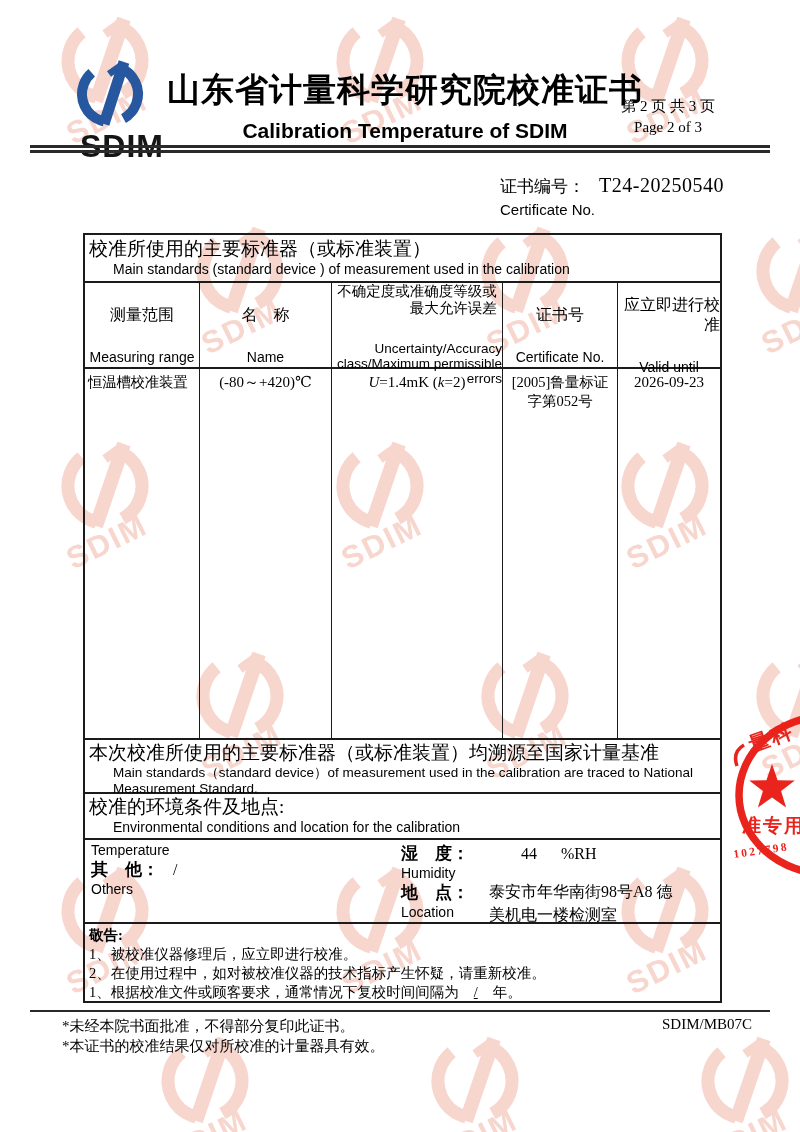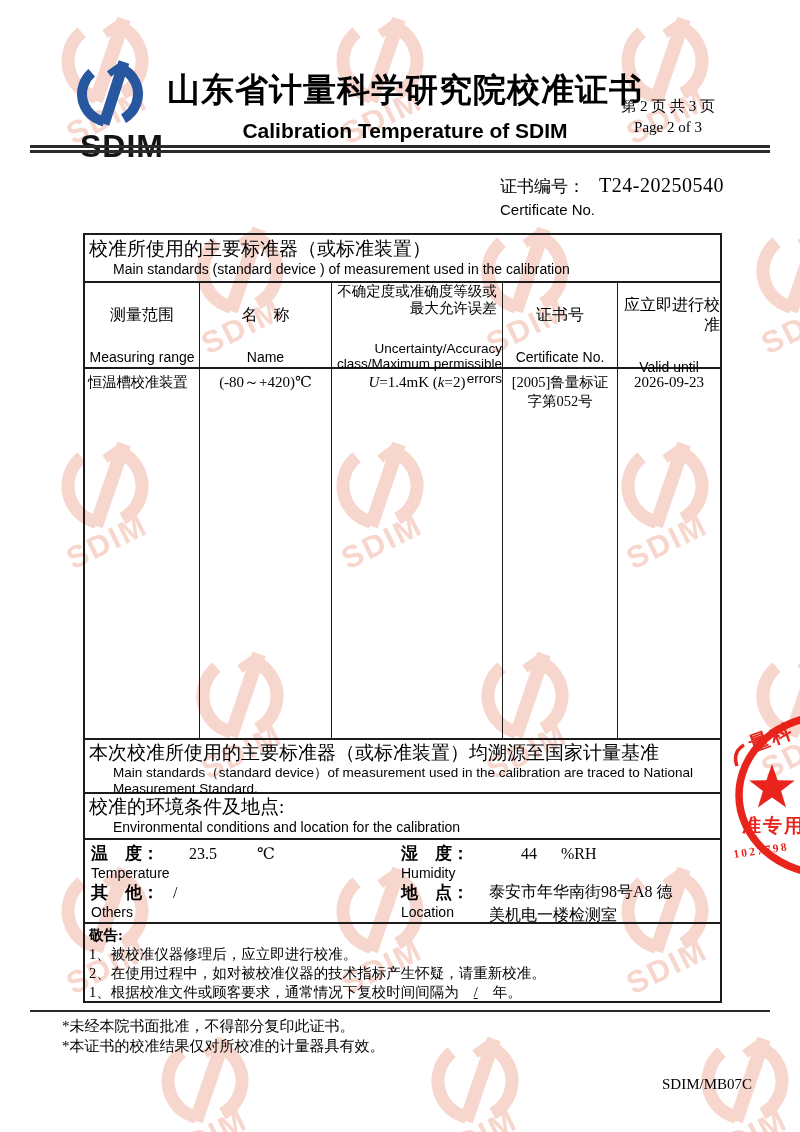--- a/index.html
+++ b/index.html
@@ -56,21 +56,21 @@
   .env-unit{font-size:16px;}
   .env-en{font-family:"Liberation Sans","DejaVu Sans",sans-serif;font-size:14px;line-height:16px;}
   .loc-grid{display:grid;grid-template-columns:88px 1fr;}
   .loc-v{font-size:16px;line-height:22px;}
   .r7{height:77px;padding:2px 4px;font-size:14.5px;line-height:19px;}
   .r7 .n-title{font-weight:600;}
   .slash{display:inline-block;width:24px;text-align:center;text-decoration:underline;margin:0 5px;}
   
   .bottom-rule{position:absolute;left:30px;top:1010px;width:740px;height:2px;background:#2a2a2a;z-index:1;}
   .footnotes{position:absolute;left:62px;top:1016px;z-index:1;font-size:15px;line-height:20px;}
-  .doc-code{position:absolute;left:640px;top:1076px;width:112px;text-align:right;font-size:15px;z-index:1;}
+  .doc-code{position:absolute;left:640px;top:1016px;width:112px;text-align:right;font-size:15px;z-index:1;}
   .stamp{position:absolute;left:722px;top:700px;z-index:2;opacity:.93;}
   .stamp text{font-family:"Liberation Serif","DejaVu Serif",serif;}
 </style>
 </head>
 <body>
 
 <div class="page">
 
   <div class="watermarks" id="wm">
       <svg style="position:absolute;left:45px;top:5px" width="170" height="170" viewBox="0 0 170 170">
@@ -300,25 +300,20 @@
       <div class="t-en">Measurement Standard.</div>
     </div>
 
     <div class="row r5">
       <div class="t-zh zh">校准的环境条件及地点:</div>
       <div class="t-en">Environmental conditions and location for the calibration</div>
     </div>
 
     <div class="row r6">
       <div class="env-col">
-        <div class="env-line">
-          <span class="env-zh zh">温　度：</span>
-          <span class="env-val" style="margin-left:26px">23.5</span>
-          <span class="env-unit" style="margin-left:36px">℃</span>
-        </div>
         <div class="env-en">Temperature</div>
         <div class="env-line">
           <span class="env-zh zh">其　他：</span>
           <span class="env-val" style="margin-left:10px">/</span>
         </div>
         <div class="env-en">Others</div>
       </div>
       <div class="env-col">
         <div class="env-line">
           <span class="env-zh zh">湿　度：</span>

